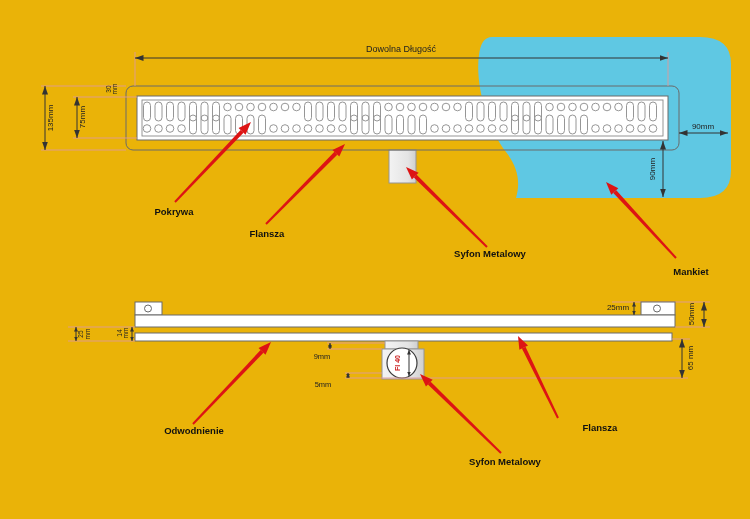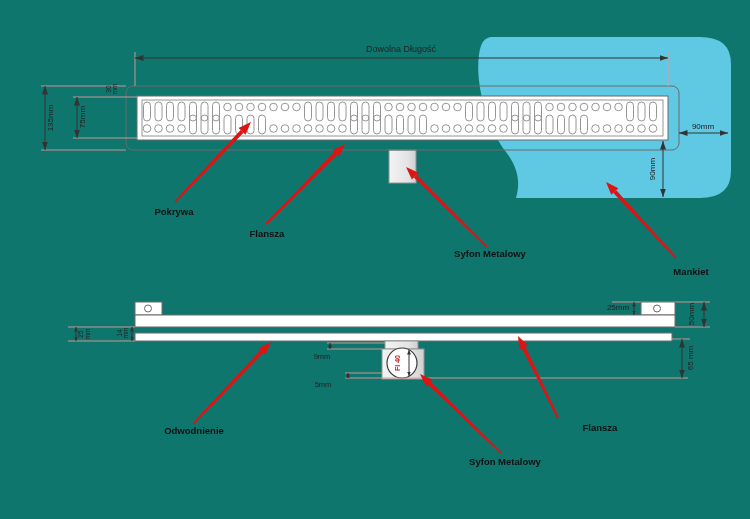--- a/index.html
+++ b/index.html
@@ -1,16 +1,16 @@
 <!DOCTYPE html>
 <html style="--c-mankiet_blue: #5fc8e3; --c-arrow_red: #dd1414; --c-ext_line: #e09a9a; --c-siphon_text_red: #cc2222; --c-outline_gray: #6a6a6a;"><head>
 <meta charset="utf-8">
 <style>
   html,body{margin:0;padding:0;background:#fff;}
-  .stage{position:relative;width:750px;height:519px;background:#0f766e;overflow:hidden;
+  .stage{position:relative;width:750px;height:519px;background:#eab308;overflow:hidden;
          font-family:"Liberation Sans",sans-serif;}
   svg text{font-family:"Liberation Sans",sans-serif;fill:#1a1a1a;}
   .outline{fill:none;stroke:#6a6a6a;stroke-width:1;}
   .whitebox{fill:#ffffff;stroke:#6a6a6a;stroke-width:1;}
   .grate-stroke{fill:none;stroke:#8a8a8a;stroke-width:0.9;}
   .dim{stroke:#333;stroke-width:1;fill:none;}
   .ext{stroke:var(--c-ext_line,#e09a9a);stroke-width:0.9;fill:none;}
   .dimtext{font-size:8px;fill:#222;}
   .smalltext{font-size:6.5px;fill:#222;}
   .boldlabel{font-size:9.5px;font-weight:bold;fill:#111;}

